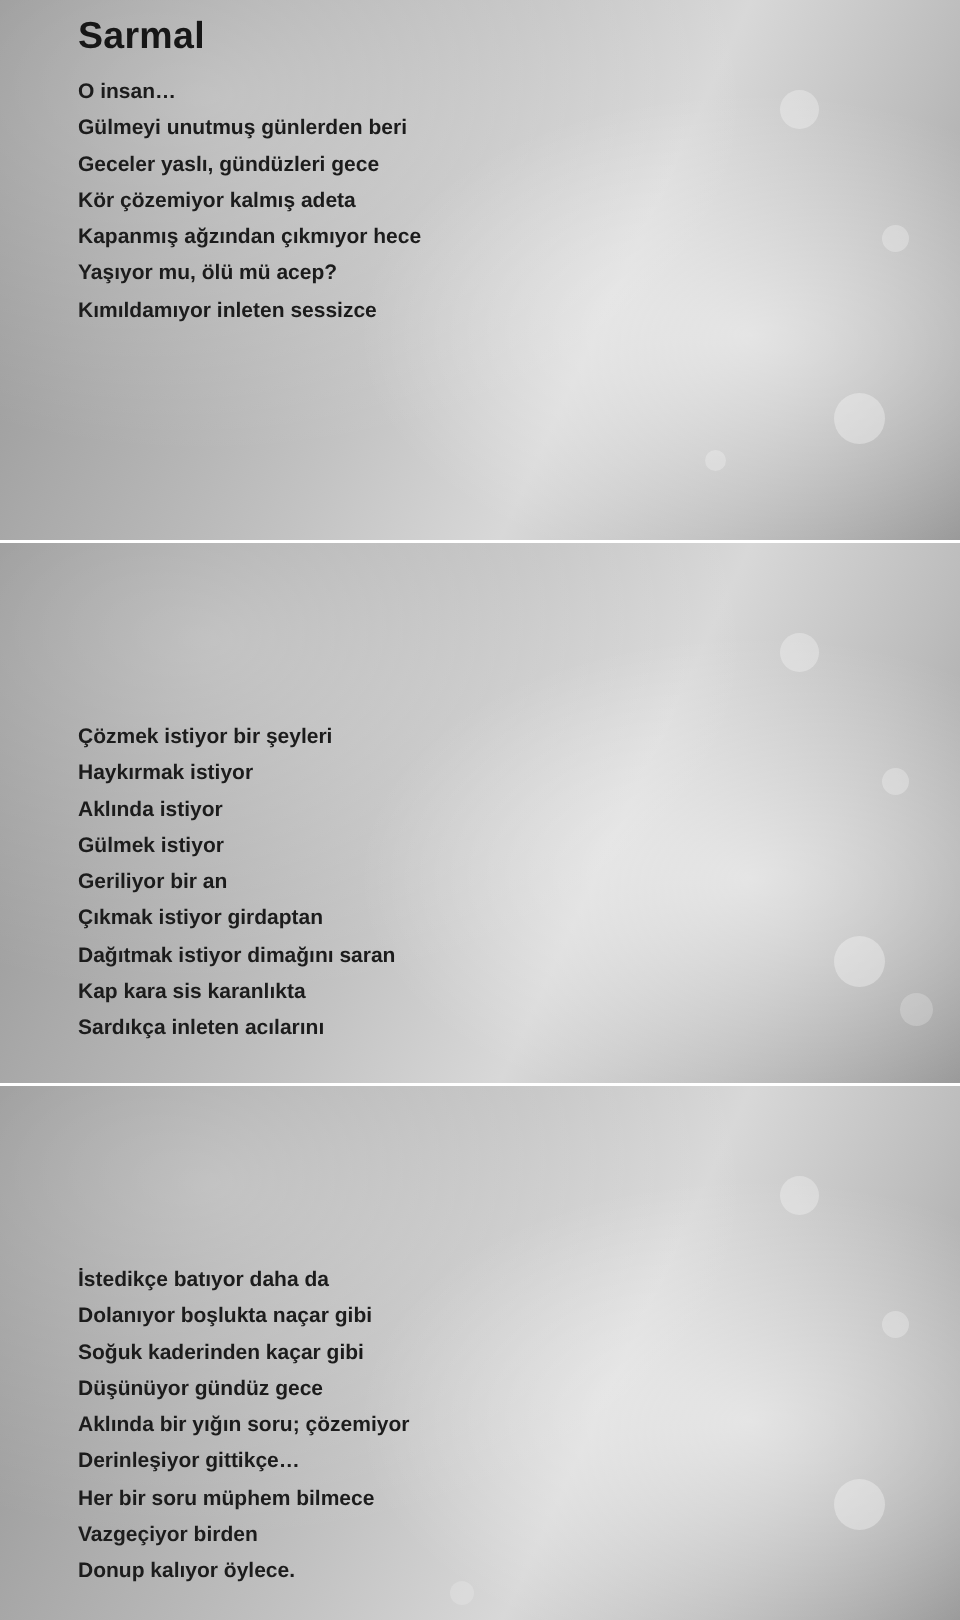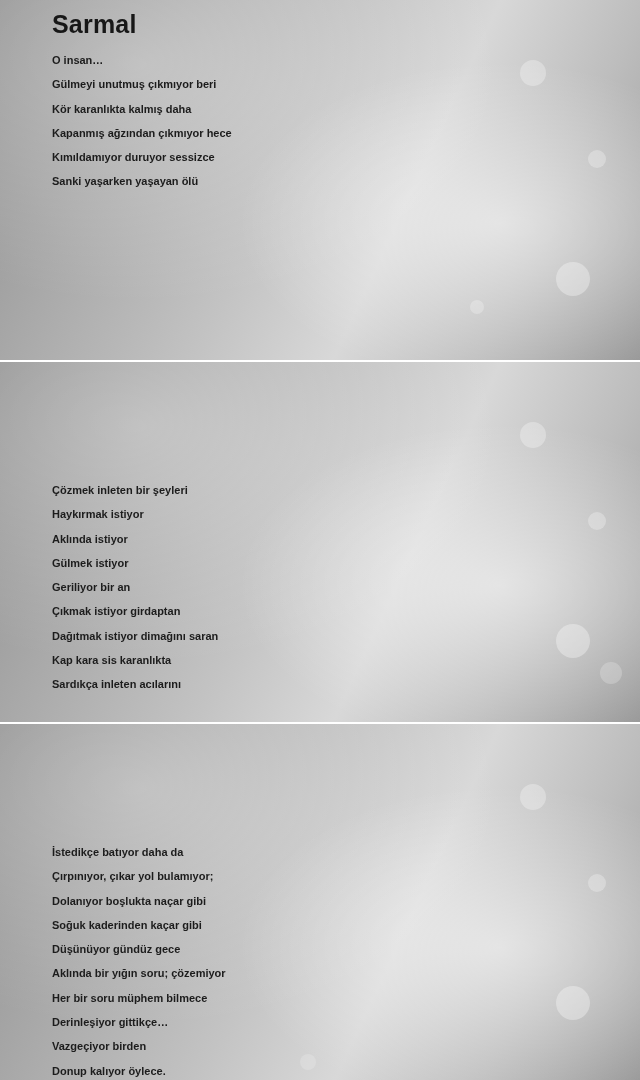--- a/index.html
+++ b/index.html
@@ -52,21 +52,21 @@
     left: 52px;
     top: 10px;
     font-size: 25px;
     font-weight: bold;
     color: #171717;
     letter-spacing: 0.2px;
   }
   .lines {
     position: absolute;
     left: 52px;
-    font-size: 11px;
+    font-size: 14px;
     font-weight: bold;
     color: #1c1c1c;
     line-height: 24.3px;
   }
   .lines.first { top: 48px; }
   .lines.rest  { top: 53px; }
   .line {
     white-space: pre;
   }
 </style>
@@ -76,60 +76,60 @@
 <div class="page">
 
   <div class="slide">
     <span class="bokeh b1"></span>
     <span class="bokeh b2"></span>
     <span class="bokeh b3"></span>
     <span class="bokeh b4"></span>
     <div class="title">Sarmal</div>
     <div class="lines first">
       <div class="line">O insan…</div>
-      <div class="line">Gülmeyi unutmuş çıkmıyor beri</div>
-      <div class="line">Kör karanlıkta kalmış daha</div>
+      <div class="line">Gülmeyi unutmuş günlerden beri</div>
+      <div class="line">Geceler yaslı, gündüzleri gece</div>
+      <div class="line">Kör çözemiyor kalmış adeta</div>
       <div class="line">Kapanmış ağzından çıkmıyor hece</div>
-      <div class="line">Kımıldamıyor duruyor sessizce</div>
-      <div class="line">Sanki yaşarken yaşayan ölü</div>
+      <div class="line">Yaşıyor mu, ölü mü acep?</div>
+      <div class="line">Kımıldamıyor inleten sessizce</div>
     </div>
   </div>
 
   <div class="slide">
     <span class="bokeh b1"></span>
     <span class="bokeh b2"></span>
     <span class="bokeh b3"></span>
     <span class="bokeh b5"></span>
     <div class="lines rest" style="top:53px;">
       <div class="line" style="height:63px;"></div>
-      <div class="line">Çözmek inleten bir şeyleri</div>
+      <div class="line">Çözmek istiyor bir şeyleri</div>
       <div class="line">Haykırmak istiyor</div>
       <div class="line">Aklında istiyor</div>
       <div class="line">Gülmek istiyor</div>
       <div class="line">Geriliyor bir an</div>
       <div class="line">Çıkmak istiyor girdaptan</div>
       <div class="line">Dağıtmak istiyor dimağını saran</div>
       <div class="line">Kap kara sis karanlıkta</div>
       <div class="line">Sardıkça inleten acılarını</div>
     </div>
   </div>
 
   <div class="slide">
     <span class="bokeh b1"></span>
     <span class="bokeh b2"></span>
     <span class="bokeh b3"></span>
     <span class="bokeh b6"></span>
     <div class="lines rest" style="top:53px;">
       <div class="line" style="height:63px;"></div>
       <div class="line">İstedikçe batıyor daha da</div>
-      <div class="line">Çırpınıyor, çıkar yol bulamıyor;</div>
       <div class="line">Dolanıyor boşlukta naçar gibi</div>
       <div class="line">Soğuk kaderinden kaçar gibi</div>
       <div class="line">Düşünüyor gündüz gece</div>
       <div class="line">Aklında bir yığın soru; çözemiyor</div>
+      <div class="line">Derinleşiyor gittikçe…</div>
       <div class="line">Her bir soru müphem bilmece</div>
-      <div class="line">Derinleşiyor gittikçe…</div>
       <div class="line">Vazgeçiyor birden</div>
       <div class="line">Donup kalıyor öylece.</div>
     </div>
   </div>
 
 </div>
 
 </body></html>

